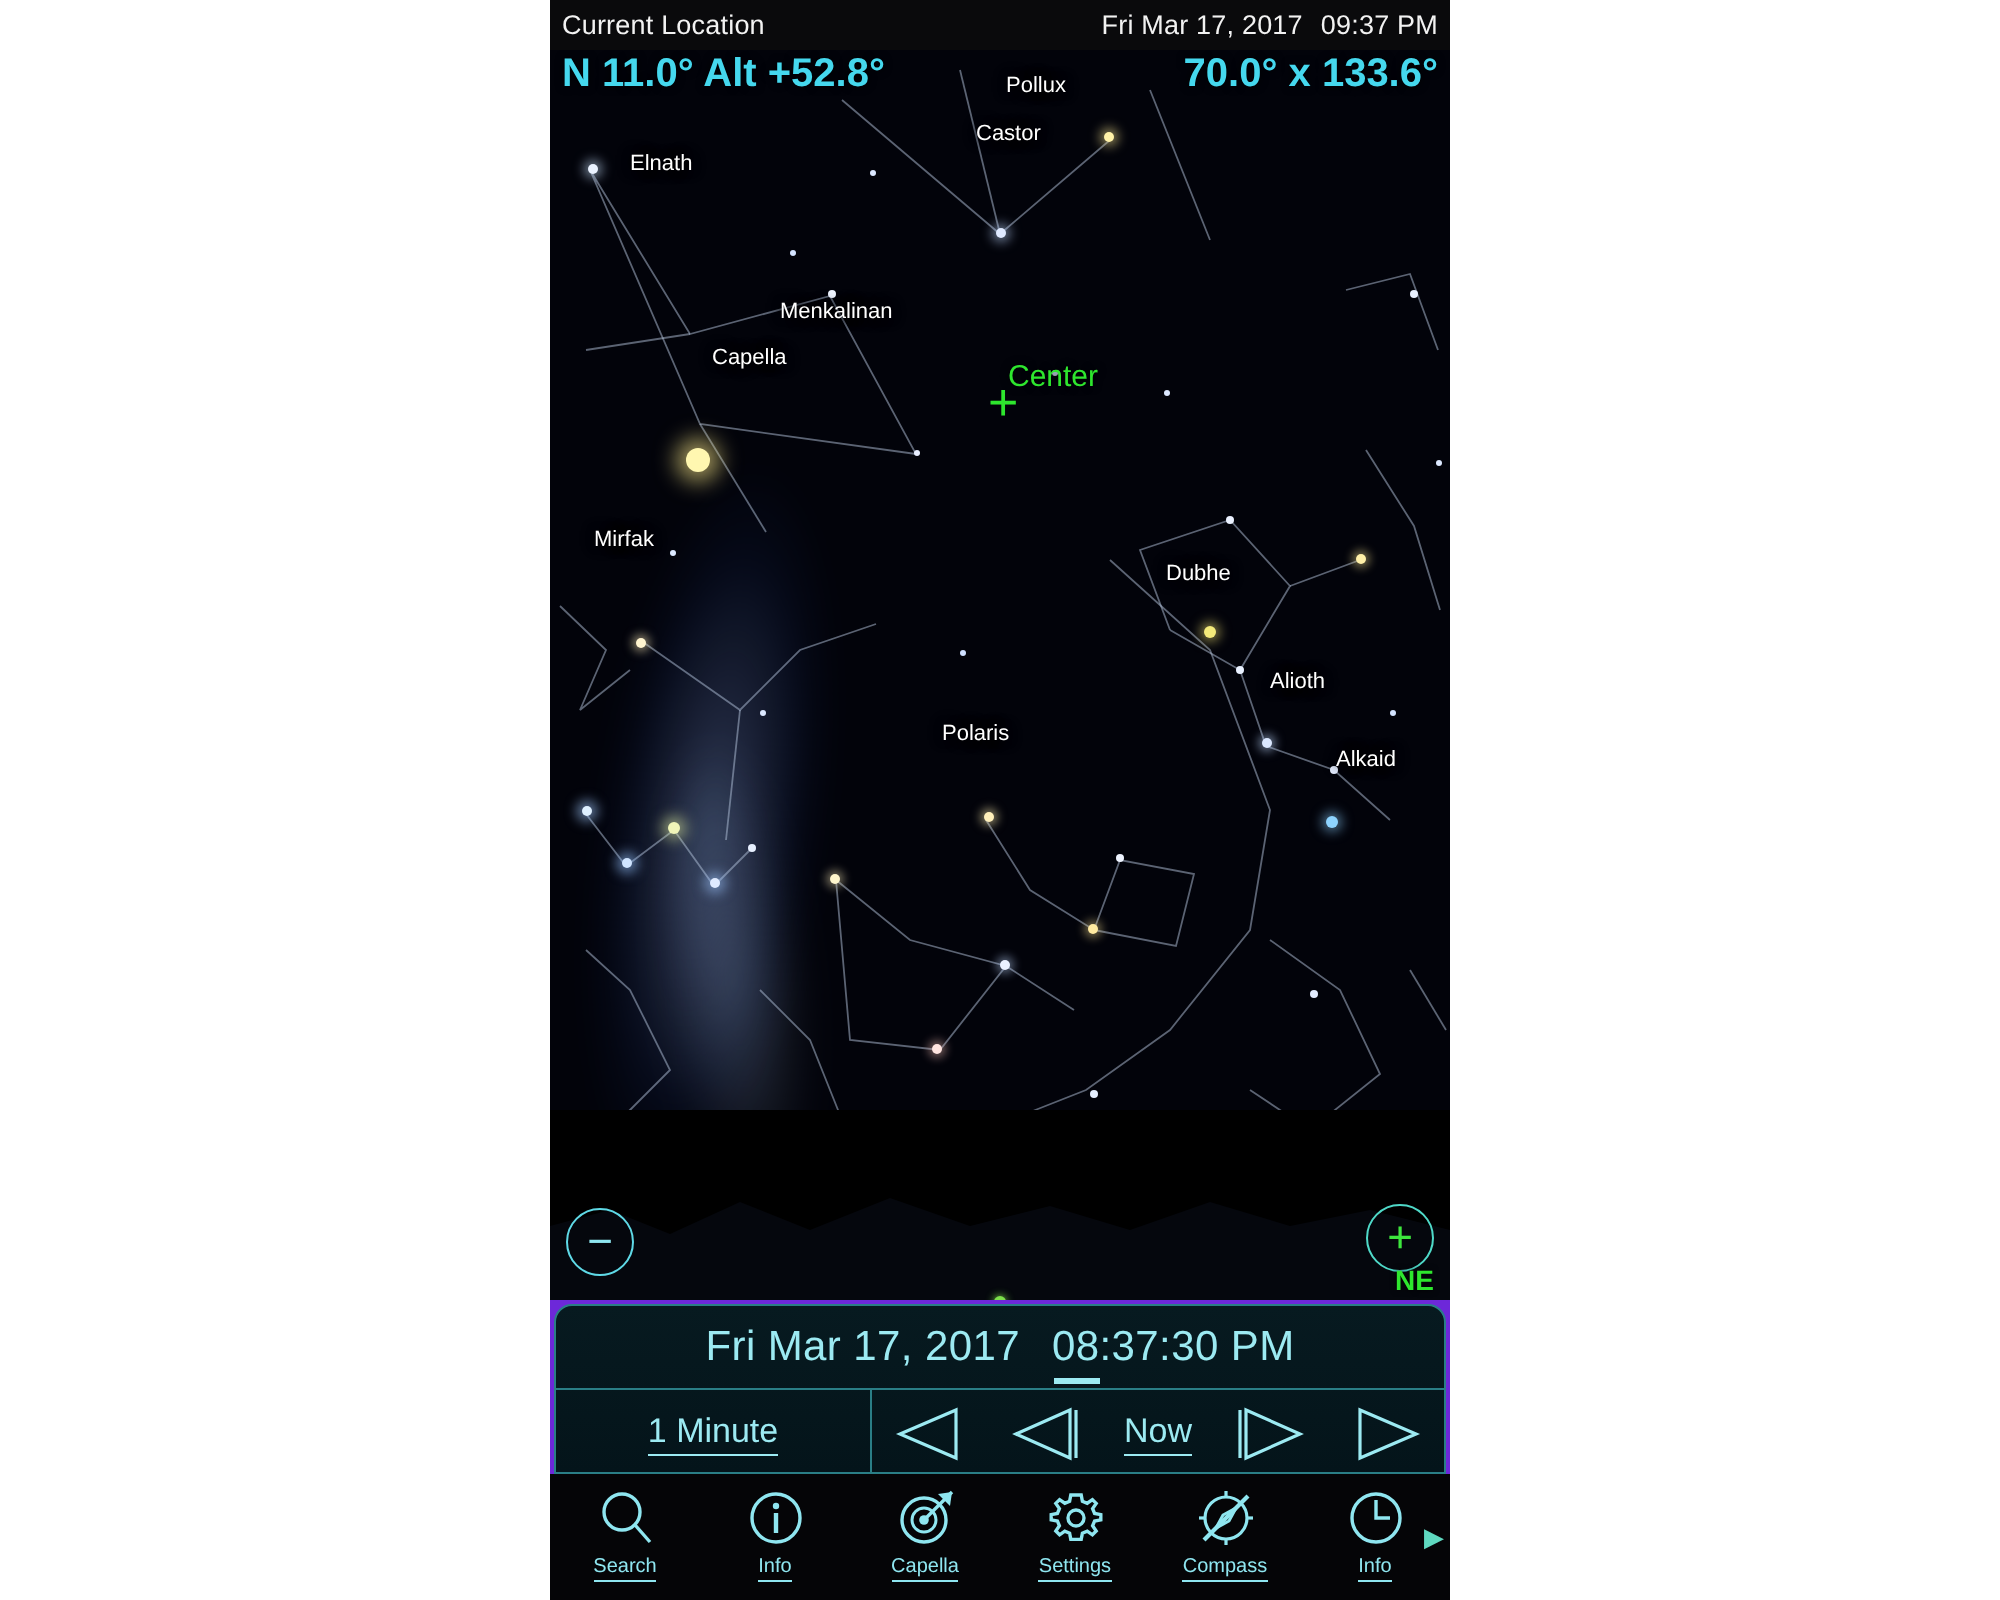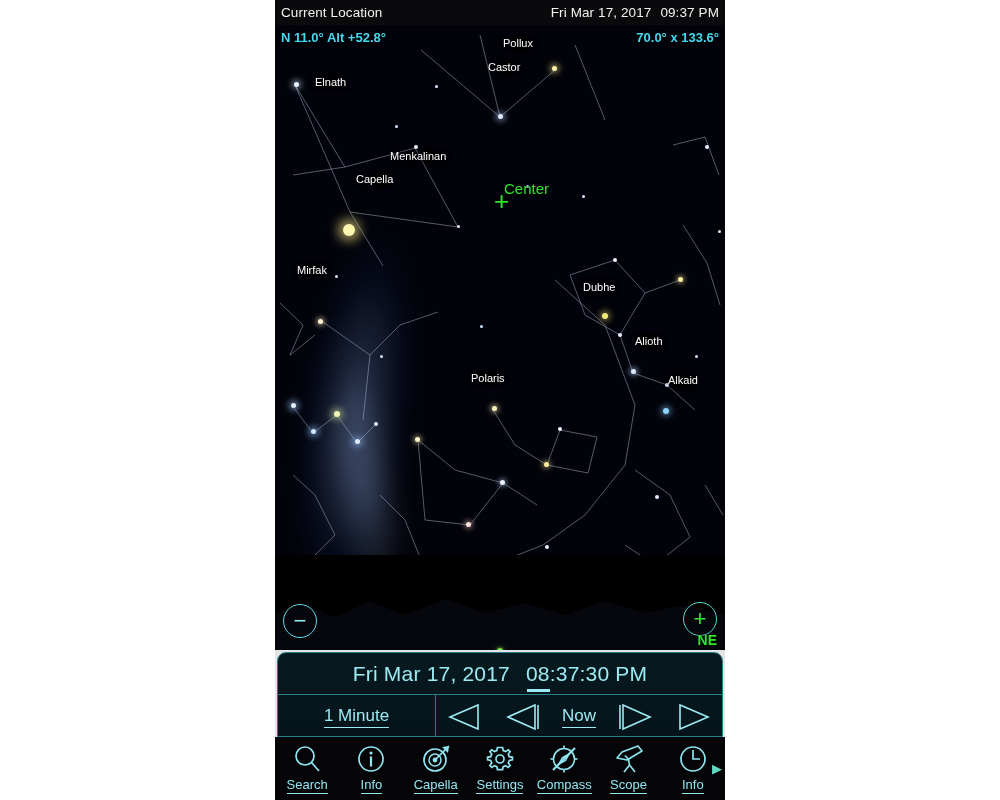--- a/index.html
+++ b/index.html
@@ -1,18 +1,18 @@
 <!DOCTYPE html>
 <html><head>
 <meta charset="utf-8">
 <style>
   html,body{margin:0;padding:0;background:#ffffff;}
   body{width:1000px;height:800px;overflow:hidden;font-family:"Liberation Sans",sans-serif;}
 
-  #app{position:absolute;left:275px;top:0;width:450px;height:800px;background:#e5e5e5;overflow:hidden;}
+  #app{position:absolute;left:275px;top:0;width:450px;height:800px;background:#6d28d9;overflow:hidden;}
 
   
   .statusbar{position:absolute;left:0;top:0;width:450px;height:25px;background:#0a0a0c;
     display:flex;align-items:center;justify-content:space-between;padding:0 6px;box-sizing:border-box;}
   .statusbar span{color:#f2f2f2;font-size:13.5px;letter-spacing:.1px;}
   .st-right{display:flex;gap:9px;}
 
   
   .sky{position:absolute;left:0;top:25px;width:450px;height:625px;overflow:hidden;background:#02030a;}
   .skybg{position:absolute;inset:0;
@@ -27,21 +27,21 @@
   .milky{position:absolute;left:-30px;top:150px;width:210px;height:480px;
     background:radial-gradient(ellipse 70px 230px at 110px 240px, rgba(150,185,255,.30), rgba(30,60,150,.10) 60%, rgba(0,0,0,0) 80%);
     filter:blur(7px);transform:rotate(8deg);}
   .milky2{position:absolute;left:20px;top:300px;width:150px;height:330px;
     background:radial-gradient(ellipse 48px 160px at 72px 165px, rgba(175,205,255,.26), rgba(0,0,0,0) 75%);
     filter:blur(9px);transform:rotate(-6deg);}
 
   
   .coordrow{position:absolute;left:0;top:0;width:450px;height:24px;
     display:flex;align-items:center;justify-content:space-between;padding:0 6px;box-sizing:border-box;z-index:40;}
-  .coordrow span{color:#45d8ee;font-size:13px;font-weight:bold;text-shadow:0 0 4px rgba(0,0,0,.95);}
+  .coordrow span{color:#45d8ee;font-size:20px;font-weight:bold;text-shadow:0 0 4px rgba(0,0,0,.95);}
 
   .star{position:absolute;border-radius:50%;}
   .slabel{position:absolute;color:#fff;font-size:11px;white-space:nowrap;
     text-shadow:0 0 4px #000,0 0 7px #000;}
   .zlabel{position:absolute;color:#2ee62e;font-size:15px;white-space:nowrap;text-shadow:0 0 4px #000;}
   .zcross{position:absolute;color:#2ee62e;font-size:26px;line-height:0;font-weight:300;}
 
   
   .horizon{position:absolute;left:0;bottom:0;width:450px;height:95px;background:#000;z-index:20;}
   .horizon svg{position:absolute;left:0;bottom:0;}
@@ -70,21 +70,21 @@
   .ctrl-rate span{color:#9ceaf2;font-size:17px;border-bottom:1.5px solid #9ceaf2;padding-bottom:1px;}
   .ctrl-btns{flex:1;display:flex;align-items:center;justify-content:space-around;}
   .tbtn{display:flex;align-items:center;justify-content:flex-start;color:#9ceaf2;}
   .tbtn span{font-size:17px;border-bottom:1.5px solid #9ceaf2;padding-bottom:1px;}
 
   
   .toolbar{position:absolute;left:0;top:737px;width:450px;height:63px;background:#050507;
     display:flex;align-items:flex-start;padding-top:4px;box-sizing:border-box;}
   .tool{flex:1;display:flex;flex-direction:column;align-items:center;gap:1px;}
   .tool .ico{height:36px;display:flex;align-items:center;justify-content:center;}
-  .tool .lbl{color:#8fe6f0;font-size:13px;border-bottom:1px solid #8fe6f0;line-height:1.15;}
+  .tool .lbl{color:#8fe6f0;font-size:10px;border-bottom:1px solid #8fe6f0;line-height:1.15;}
   .tool-arrow{position:absolute;right:3px;top:24px;color:#5fd9c0;font-size:13px;}
 </style>
 </head>
 <body>
 
 <div id="app">
 
   <div class="statusbar">
     <span>Current Location</span>
     <span class="st-right">
@@ -187,21 +187,21 @@
     <div>
       <div class="slabel" style="left:228px;top:12px;">Pollux</div>
       <div class="slabel" style="left:213px;top:36px;">Castor</div>
       <div class="slabel" style="left:40px;top:51px;">Elnath</div>
       <div class="slabel" style="left:115px;top:125px;">Menkalinan</div>
       <div class="slabel" style="left:81px;top:148px;">Capella</div>
       <div class="slabel" style="left:22px;top:239px;text-align:center;">Mirfak</div>
       <div class="slabel" style="left:308px;top:256px;">Dubhe</div>
       <div class="slabel" style="left:360px;top:310px;">Alioth</div>
       <div class="slabel" style="left:393px;top:349px;">Alkaid</div>
-      <div class="slabel" style="left:196px;top:336px;margin-top:11px;">Polaris</div>
+      <div class="slabel" style="left:196px;top:336px;">Polaris</div>
     </div>
 
     <div class="zcross" style="left:219px;top:176px;">+</div>
     <div class="zlabel" style="left:229px;top:155px;">Center</div>
 
     <div class="horizon">
       <svg width="450" height="95" viewBox="0 0 450 95">
         <path fill="#000000" d="M0,95 L0,36 L12,30 L22,44 L34,26 L46,40 L58,22 L70,34 L84,16 L96,30
           L110,18 L122,34 L138,12 L152,28 L166,20 L182,36 L196,24 L212,10 L226,26 L240,18 L256,32
           L272,22 L288,34 L302,20 L318,30 L334,14 L350,28 L364,20 L380,34 L396,24 L412,36 L428,26
@@ -318,34 +318,20 @@
             <line x1="2.5" y1="16" x2="6" y2="16"></line>
               <line x1="26" y1="16" x2="29.5" y2="16"></line>
           </g>
           <polygon points="21,11 17.5,17.5 11,21 14.5,14.5" fill="none" stroke="#8fe6f0" stroke-width="1.5"></polygon>
           <line x1="5" y1="27" x2="27" y2="5" stroke="#8fe6f0" stroke-width="2.1"></line>
         </svg>
       </div>
       <div class="lbl">Compass</div>
     </div>
 
-    <div class="tool">
-      <div class="ico">
-        <svg width="32" height="32" viewBox="0 0 32 32">
-          <g fill="none" stroke="#8fe6f0" stroke-width="1.6" stroke-linejoin="round">
-            <path d="M4,15 L9,9 L25,3 L29,8 L14,17 Z"></path>
-            <path d="M15.5,16.5 L16.5,22"></path>
-            <path d="M16.5,22 L11,29"></path>
-            <path d="M16.5,22 L22,29"></path>
-            <path d="M12,12.5 L16,17"></path>
-          </g>
-        </svg>
-      </div>
-      <div class="lbl">Scope</div>
-    </div>
 
     <div class="tool">
       <div class="ico">
         <svg width="32" height="32" viewBox="0 0 32 32">
           <circle cx="16" cy="16" r="12" fill="none" stroke="#8fe6f0" stroke-width="1.7"></circle>
           <polyline points="16,7 16,16 23,16" fill="none" stroke="#8fe6f0" stroke-width="1.7"></polyline>
         </svg>
       </div>
       <div class="lbl">Info</div>
     </div>

